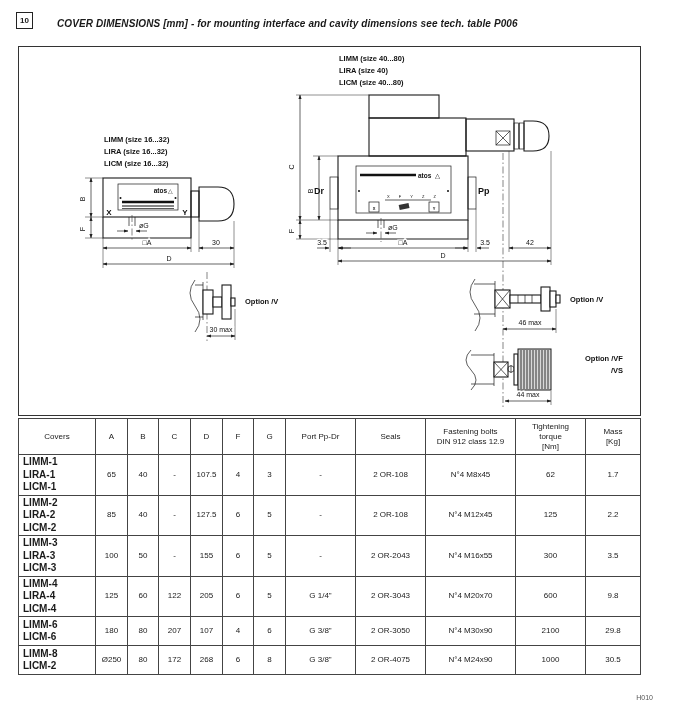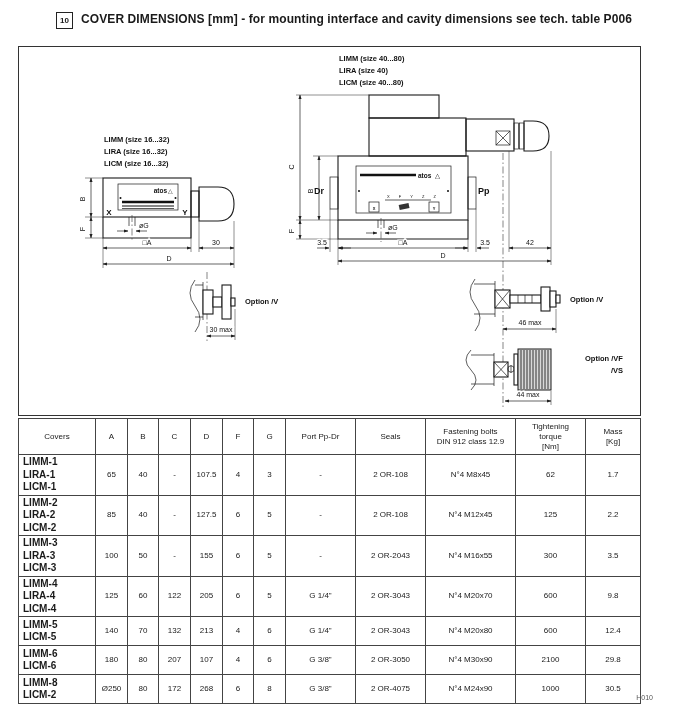--- a/index.html
+++ b/index.html
@@ -1,19 +1,19 @@
 <!DOCTYPE html>
 <html><head>
 <meta charset="utf-8">
 <style>
   html,body{margin:0;padding:0;background:#e8e8e8;}
   .page{position:relative;width:687px;height:724px;background:#ffffff;font-family:"Liberation Sans",sans-serif;color:#1a1a1a;overflow:hidden;}
-  .hdr{position:absolute;left:16px;top:12px;display:flex;align-items:flex-start;gap:8px;margin-left:40px;}
+  .hdr{position:absolute;left:16px;top:12px;display:flex;align-items:flex-end;gap:24px;}
   .hnum{display:inline-flex;align-items:center;justify-content:center;width:15px;height:15px;border:1px solid #222;font-size:8px;font-weight:bold;}
-  .htitle{font-size:12px;font-weight:bold;letter-spacing:.1px;}
+  .htitle{font-size:10px;font-weight:bold;letter-spacing:.1px;font-style:italic;}
   .panel{position:absolute;left:18px;top:46px;width:621px;height:368px;border:1px solid #333;}
   svg text{font-family:"Liberation Sans",sans-serif;fill:#111;}
   .o{fill:none;stroke:#1a1a1a;stroke-width:1.1;}
   .t{fill:none;stroke:#1a1a1a;stroke-width:0.7;}
   .e{fill:none;stroke:#333;stroke-width:0.55;}
   .c{fill:none;stroke:#333;stroke-width:0.6;stroke-dasharray:7 2.5 1.5 2.5;}
   .d{fill:none;stroke:#222;stroke-width:0.7;}
   .dt{font-size:7px;paint-order:stroke;stroke:#fff;stroke-width:2.5px;}
   .bl{font-size:7.5px;font-weight:bold;paint-order:stroke;stroke:#fff;stroke-width:2px;}
   .xy{font-size:8px;font-weight:bold;}
@@ -340,35 +340,20 @@
         <td>205</td>
         <td>6</td>
         <td>5</td>
         <td>G 1/4"</td>
         <td>2 OR-3043</td>
         <td>N°4 M20x70</td>
         <td>600</td>
         <td>9.8</td>
       </tr>
       <tr class="r2">
-        <td class="covers">LIMM-5
-LICM-5</td>
-        <td>140</td>
-        <td>70</td>
-        <td>132</td>
-        <td>213</td>
-        <td>4</td>
-        <td>6</td>
-        <td>G 1/4"</td>
-        <td>2 OR-3043</td>
-        <td>N°4 M20x80</td>
-        <td>600</td>
-        <td>12.4</td>
-      </tr>
-      <tr class="r2">
         <td class="covers">LIMM-6
 LICM-6</td>
         <td>180</td>
         <td>80</td>
         <td>207</td>
         <td>107</td>
         <td>4</td>
         <td>6</td>
         <td>G 3/8"</td>
         <td>2 OR-3050</td>

